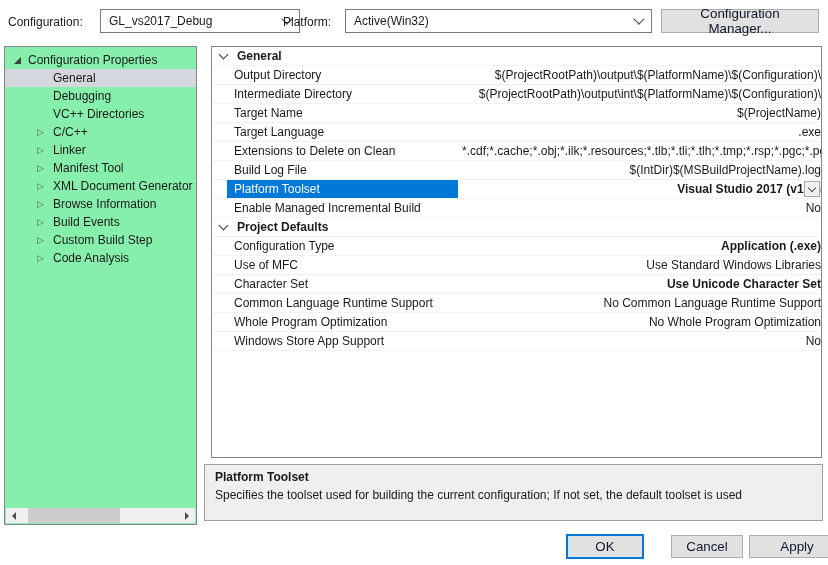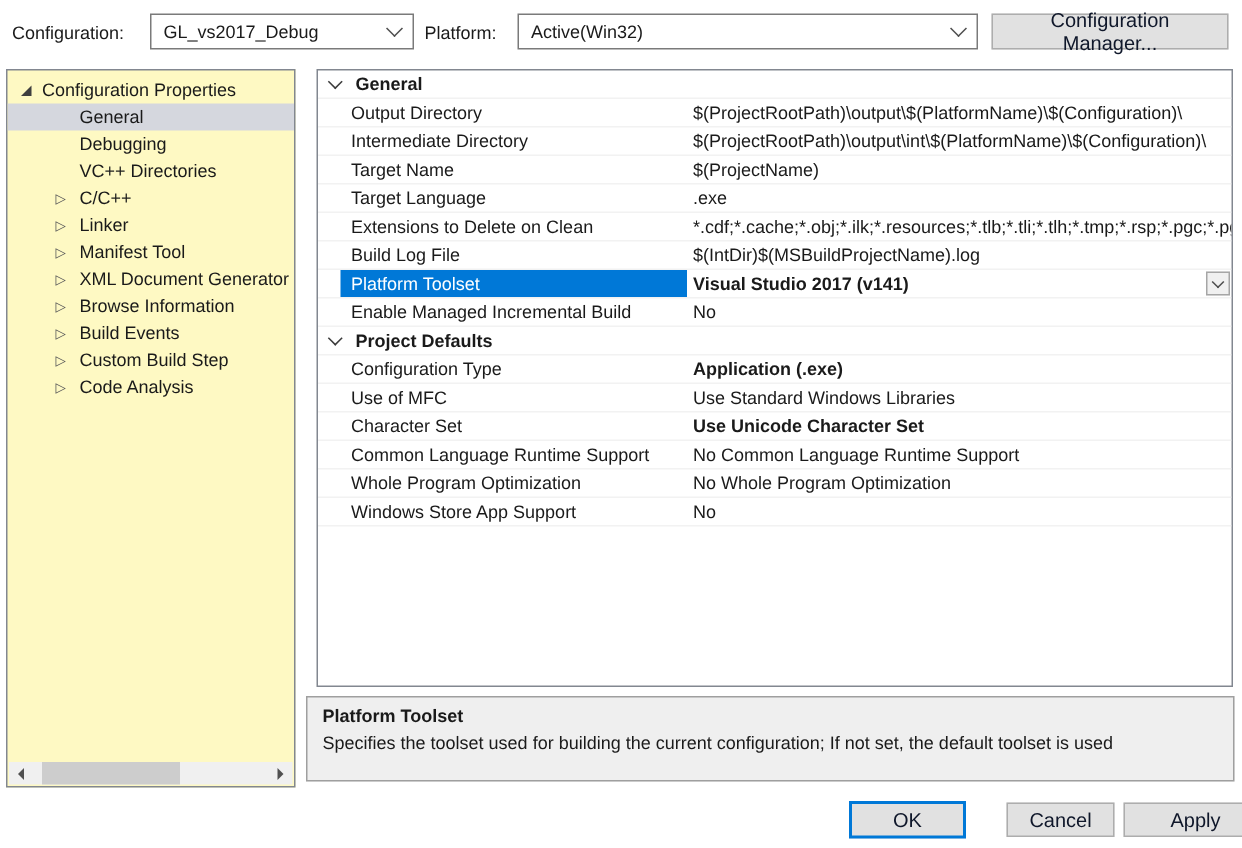--- a/index.html
+++ b/index.html
@@ -22,21 +22,21 @@
   .combo .val{white-space:nowrap;overflow:hidden;}
   .chev{width:7px;height:7px;border-right:1.5px solid #4d4d4d;border-bottom:1.5px solid #4d4d4d;
         transform:rotate(45deg);margin-top:-4px;flex:none;}
   .combo .chev{margin-left:auto;}
   .winbtn{background:var(--button-bg);border:1px solid #adadad;display:flex;align-items:center;
           justify-content:center;color:#0f172a;cursor:default;}
   #btn-cfgmgr{left:661px;top:9px;width:158px;height:24px;}
 
   
   #tree{left:4px;top:46px;width:193px;height:479px;border:1px solid var(--panel-border);
-        background:#fef9c3;overflow:hidden;}
+        background:#86efac;overflow:hidden;}
   .troot{height:18px;display:flex;align-items:center;padding-left:9px;margin-top:4px;font-size:12px;}
   .troot-icon{width:0;height:0;border-bottom:7px solid #3f3f3f;border-left:7px solid transparent;flex:none;}
   .troot .tlabel{margin-left:7px;}
   .titem{height:18px;display:flex;align-items:center;padding-left:32px;white-space:nowrap;}
   .titem.selected{background:var(--tree-sel);}
   .texp{width:16px;flex:none;color:#595959;font-size:9px;line-height:9px;}
   .tlabel{white-space:nowrap;}
   .hscroll{position:absolute;left:1px;right:1px;bottom:1px;height:15px;background:#f0f0f0;display:flex;}
   .harrow{width:16px;display:flex;align-items:center;justify-content:center;flex:none;}
   .tri-l{width:0;height:0;border-right:4px solid #505050;border-top:4px solid transparent;border-bottom:4px solid transparent;}
@@ -49,21 +49,21 @@
         background:#fff;overflow:hidden;}
   .psection{height:19px;display:flex;align-items:center;border-bottom:1px solid #f2f2f2;
             box-sizing:border-box;font-weight:bold;}
   .schev{width:6px;height:6px;border-right:1.7px solid #3b3b3b;border-bottom:1.7px solid #3b3b3b;
          transform:rotate(45deg);margin-left:8px;margin-top:-4px;flex:none;}
   .stitle{margin-left:10px;}
   .prow{height:19px;display:flex;border-bottom:1px solid #f2f2f2;box-sizing:border-box;}
   .pgutter{width:15px;flex:none;}
   .pname{width:231px;flex:none;padding-left:7px;line-height:18px;white-space:nowrap;overflow:hidden;box-sizing:border-box;}
   .prow.rowsel .pname{background:var(--accent);color:#fff;}
-  .pvalue{flex:1;padding-left:4px;line-height:18px;white-space:nowrap;overflow:hidden;position:relative;}
+  .pvalue{flex:1;padding-left:4px;line-height:18px;white-space:nowrap;overflow:hidden;position:relative;text-align:right;}
   .pvalue.bold{font-weight:bold;}
   .gcombo{position:absolute;right:1px;top:1px;width:16px;height:16px;background:#f0f0f0;
           border:1px solid #a6a6a6;box-sizing:border-box;display:flex;align-items:center;justify-content:center;}
   .gcombo .chev{width:5px;height:5px;border-width:0 1.4px 1.4px 0;border-style:solid;border-color:#4d4d4d;margin-top:-3px;}
 
   
   #desc{left:204px;top:464px;width:619px;height:57px;background:var(--desc-bg);
         border:1px solid #9f9f9f;padding:5px 10px;}
   #desc .dtitle{font-weight:bold;}
   #desc .dtext{margin-top:4px;}
@@ -71,21 +71,21 @@
   
   #btn-ok{left:566px;top:534px;width:78px;height:25px;border:2px solid var(--accent);}
   #btn-cancel{left:671px;top:535px;width:72px;height:23px;}
   #btn-apply{left:749px;top:535px;width:96px;height:23px;}
 </style>
 </head>
 <body style="--accent: #0078d7; --tree-sel: #d5d7de; --panel-border: #828790; --desc-bg: #efefef; --button-bg: #e1e1e1;">
 
 <span class="abs bar-label" style="left:8px;">Configuration:</span>
 
-<div class="abs combo" style="left:100px;width:176px;">
+<div class="abs combo" style="left:100px;width:200px;">
   <span class="val">GL_vs2017_Debug</span>
   <span class="chev"></span>
 </div>
 
 <span class="abs bar-label" style="left:283px;">Platform:</span>
 
 <div class="abs combo" style="left:345px;width:307px;">
   <span class="val">Active(Win32)</span>
   <span class="chev"></span>
 </div>

